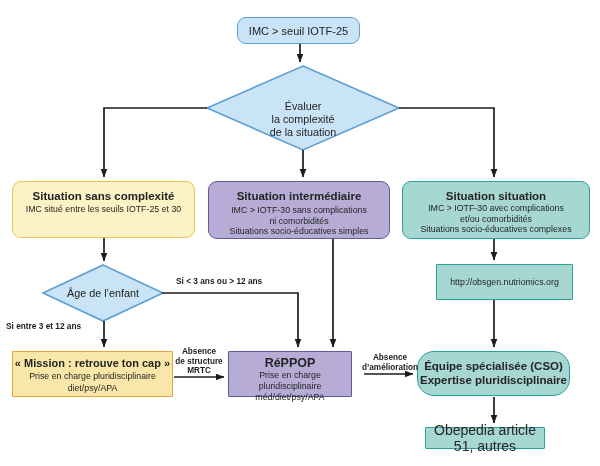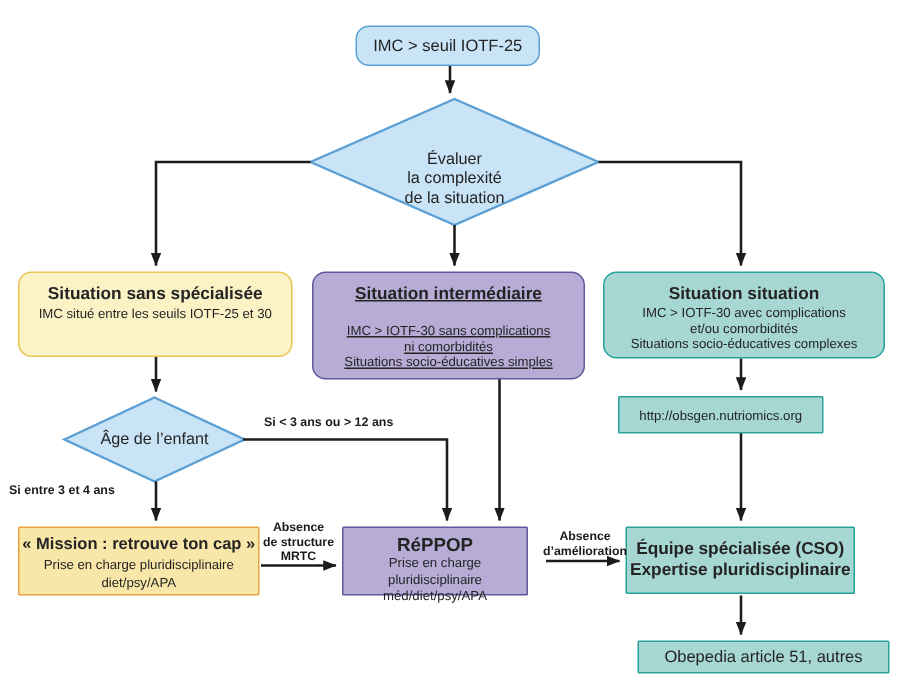--- a/index.html
+++ b/index.html
@@ -66,66 +66,66 @@
 
   <div class="node blue round center-v" style="left:237px; top:17px; width:123px; height:27px; font-size:11px;">
     <div class="node-body">IMC &gt; seuil IOTF-25</div>
   </div>
 
   <div class="overlay-label" style="left:233px; top:100px; width:140px; font-size:10.8px; line-height:13px;">Évaluer
 la complexité
 de la situation</div>
 
   <div class="node yellow round" style="left:12px; top:181px; width:183px; height:57px; padding-top:8px;">
-    <div class="node-title" style="font-size:11.5px;">Situation sans spécialisée</div>
+    <div class="node-title" style="font-size:11.5px;">Situation sans complexité</div>
     <div class="node-body small" style="margin-top:2px;">IMC situé entre les seuils IOTF-25 et 30</div>
   </div>
 
-  <div class="node purple round" style="left:208px; top:181px; width:182px; height:72px; padding-top:8px;text-decoration:underline;">
+  <div class="node purple round" style="left:208px; top:181px; width:182px; height:58px; padding-top:8px;">
     <div class="node-title" style="font-size:11.5px;">Situation intermédiaire</div>
-    <div class="node-body small" style="margin-top:13px;">IMC &gt; IOTF-30 sans complications
+    <div class="node-body small" style="margin-top:3px;">IMC &gt; IOTF-30 sans complications
 ni comorbidités
 Situations socio-éducatives simples</div>
   </div>
 
   <div class="node teal round" style="left:402px; top:181px; width:188px; height:58px; padding-top:8px;">
     <div class="node-title" style="font-size:11.5px;">Situation situation</div>
     <div class="node-body small" style="margin-top:1px;">IMC &gt; IOTF-30 avec complications
 et/ou comorbidités
 Situations socio-éducatives complexes</div>
   </div>
 
   <div class="overlay-label" style="left:43px; top:287px; width:120px; font-size:10.8px;">Âge de l’enfant</div>
 
-  <div class="edge-label" style="left:6px; top:322px;">Si entre 3 et 4 ans</div>
+  <div class="edge-label" style="left:6px; top:322px;">Si entre 3 et 12 ans</div>
   <div class="edge-label" style="left:176px; top:277px;">Si &lt; 3 ans ou &gt; 12 ans</div>
   <div class="edge-label" style="left:168px; top:347px; width:62px; text-align:center; font-size:8.2px;">Absence
 de structure
 MRTC</div>
   <div class="edge-label" style="left:356px; top:353px; width:68px; text-align:center; font-size:8.2px;">Absence
 d’amélioration</div>
 
   <div class="node yellow2 square" style="left:12px; top:351px; width:161px; height:46px; padding-top:5px;text-align:center;">
     <div class="node-title" style="font-size:11px;">« Mission : retrouve ton cap »</div>
     <div class="node-body small" style="margin-top:2px; line-height:11.5px;">Prise en charge pluridisciplinaire
 diet/psy/APA</div>
   </div>
 
   <div class="node purple square" style="left:228px; top:351px; width:124px; height:46px; padding-top:4px;align-items:center;">
     <div class="node-title" style="font-size:12.5px; line-height:14px;">RéPPOP</div>
     <div class="node-body small" style="line-height:11px;">Prise en charge pluridisciplinaire
 méd/diet/psy/APA</div>
   </div>
 
-  <div class="node teal square center-v" style="left:412px; top:264px; width:137px; height:25px; font-size:8.8px;">
+  <div class="node teal square center-v" style="left:436px; top:264px; width:137px; height:36px; font-size:8.8px;">
     <div class="node-body">http://obsgen.nutriomics.org</div>
   </div>
 
-  <div class="node teal square center-v" style="left:417px; top:351px; width:153px; height:45px;">
+  <div class="node teal square center-v" style="left:417px; top:351px; width:153px; height:45px;border-radius:17px;">
     <div class="node-title" style="font-size:11.5px; line-height:13.5px;">Équipe spécialisée (CSO)
 Expertise pluridisciplinaire</div>
   </div>
 
-  <div class="node teal square center-v" style="left:425px; top:427px; width:168px; height:22px; font-size:11px;">
+  <div class="node teal square center-v" style="left:425px; top:427px; width:120px; height:22px; font-size:14px;">
     <div class="node-body">Obepedia article 51, autres</div>
   </div>
 
 </div>
 
 </body></html>

